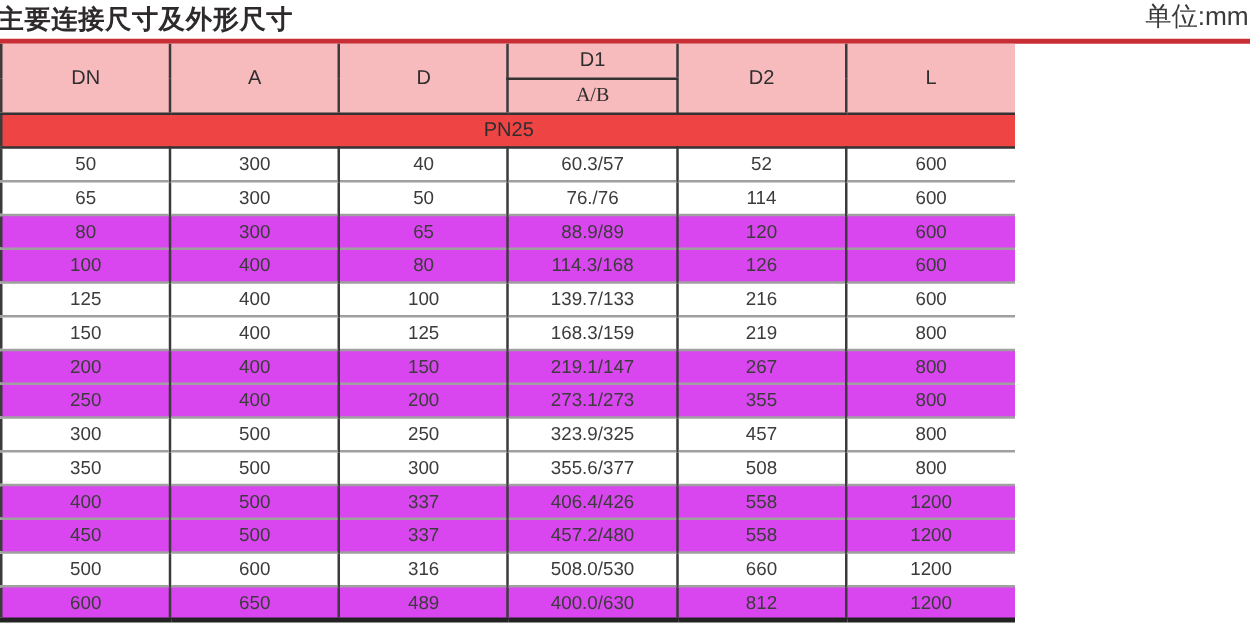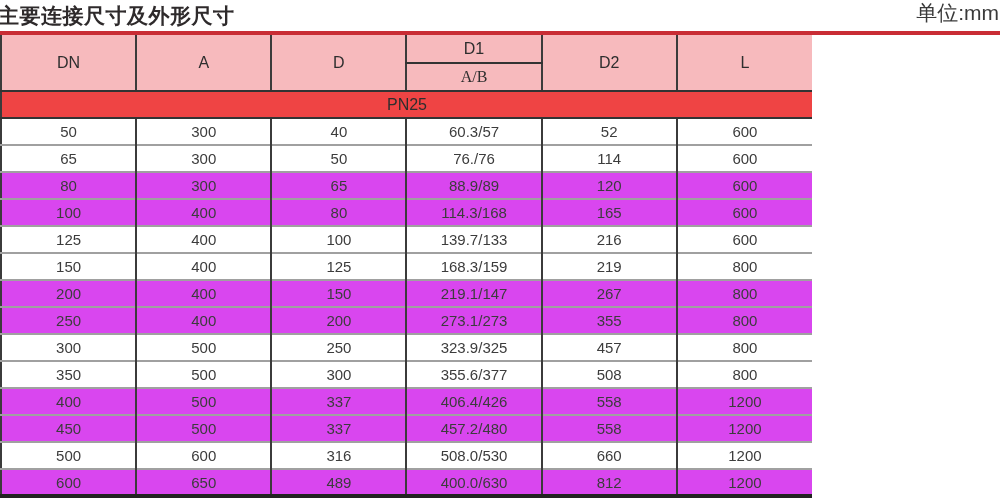--- a/index.html
+++ b/index.html
@@ -138,21 +138,21 @@
         <td>65</td>
         <td>88.9/89</td>
         <td>120</td>
         <td>600</td>
       </tr>
       <tr class="shaded">
         <td>100</td>
         <td>400</td>
         <td>80</td>
         <td>114.3/168</td>
-        <td>165</td>
+        <td>126</td>
         <td>600</td>
       </tr>
       <tr>
         <td>125</td>
         <td>400</td>
         <td>100</td>
         <td>139.7/133</td>
         <td>216</td>
         <td>600</td>
       </tr>

